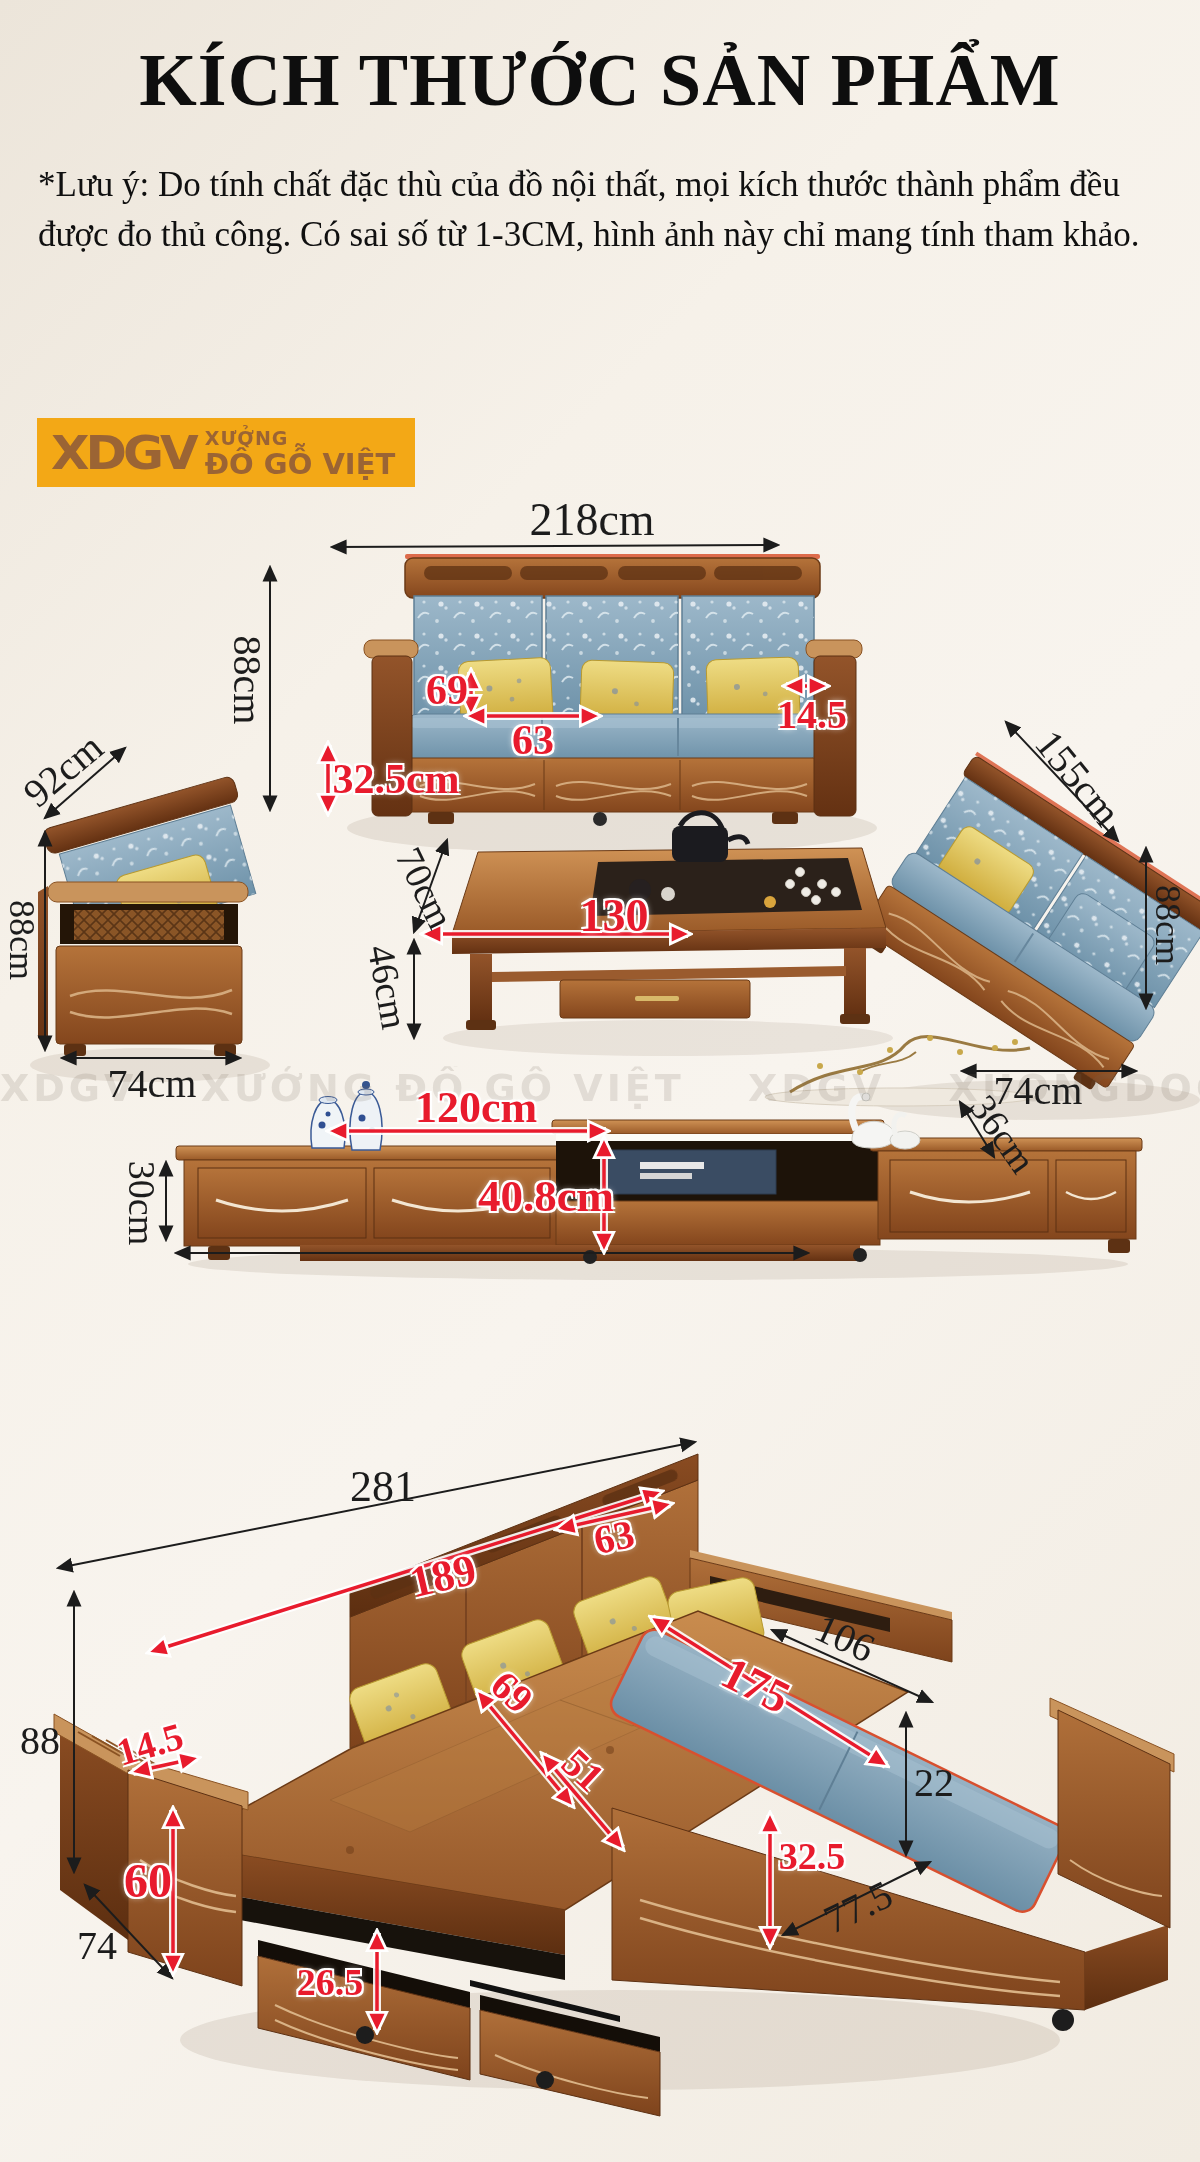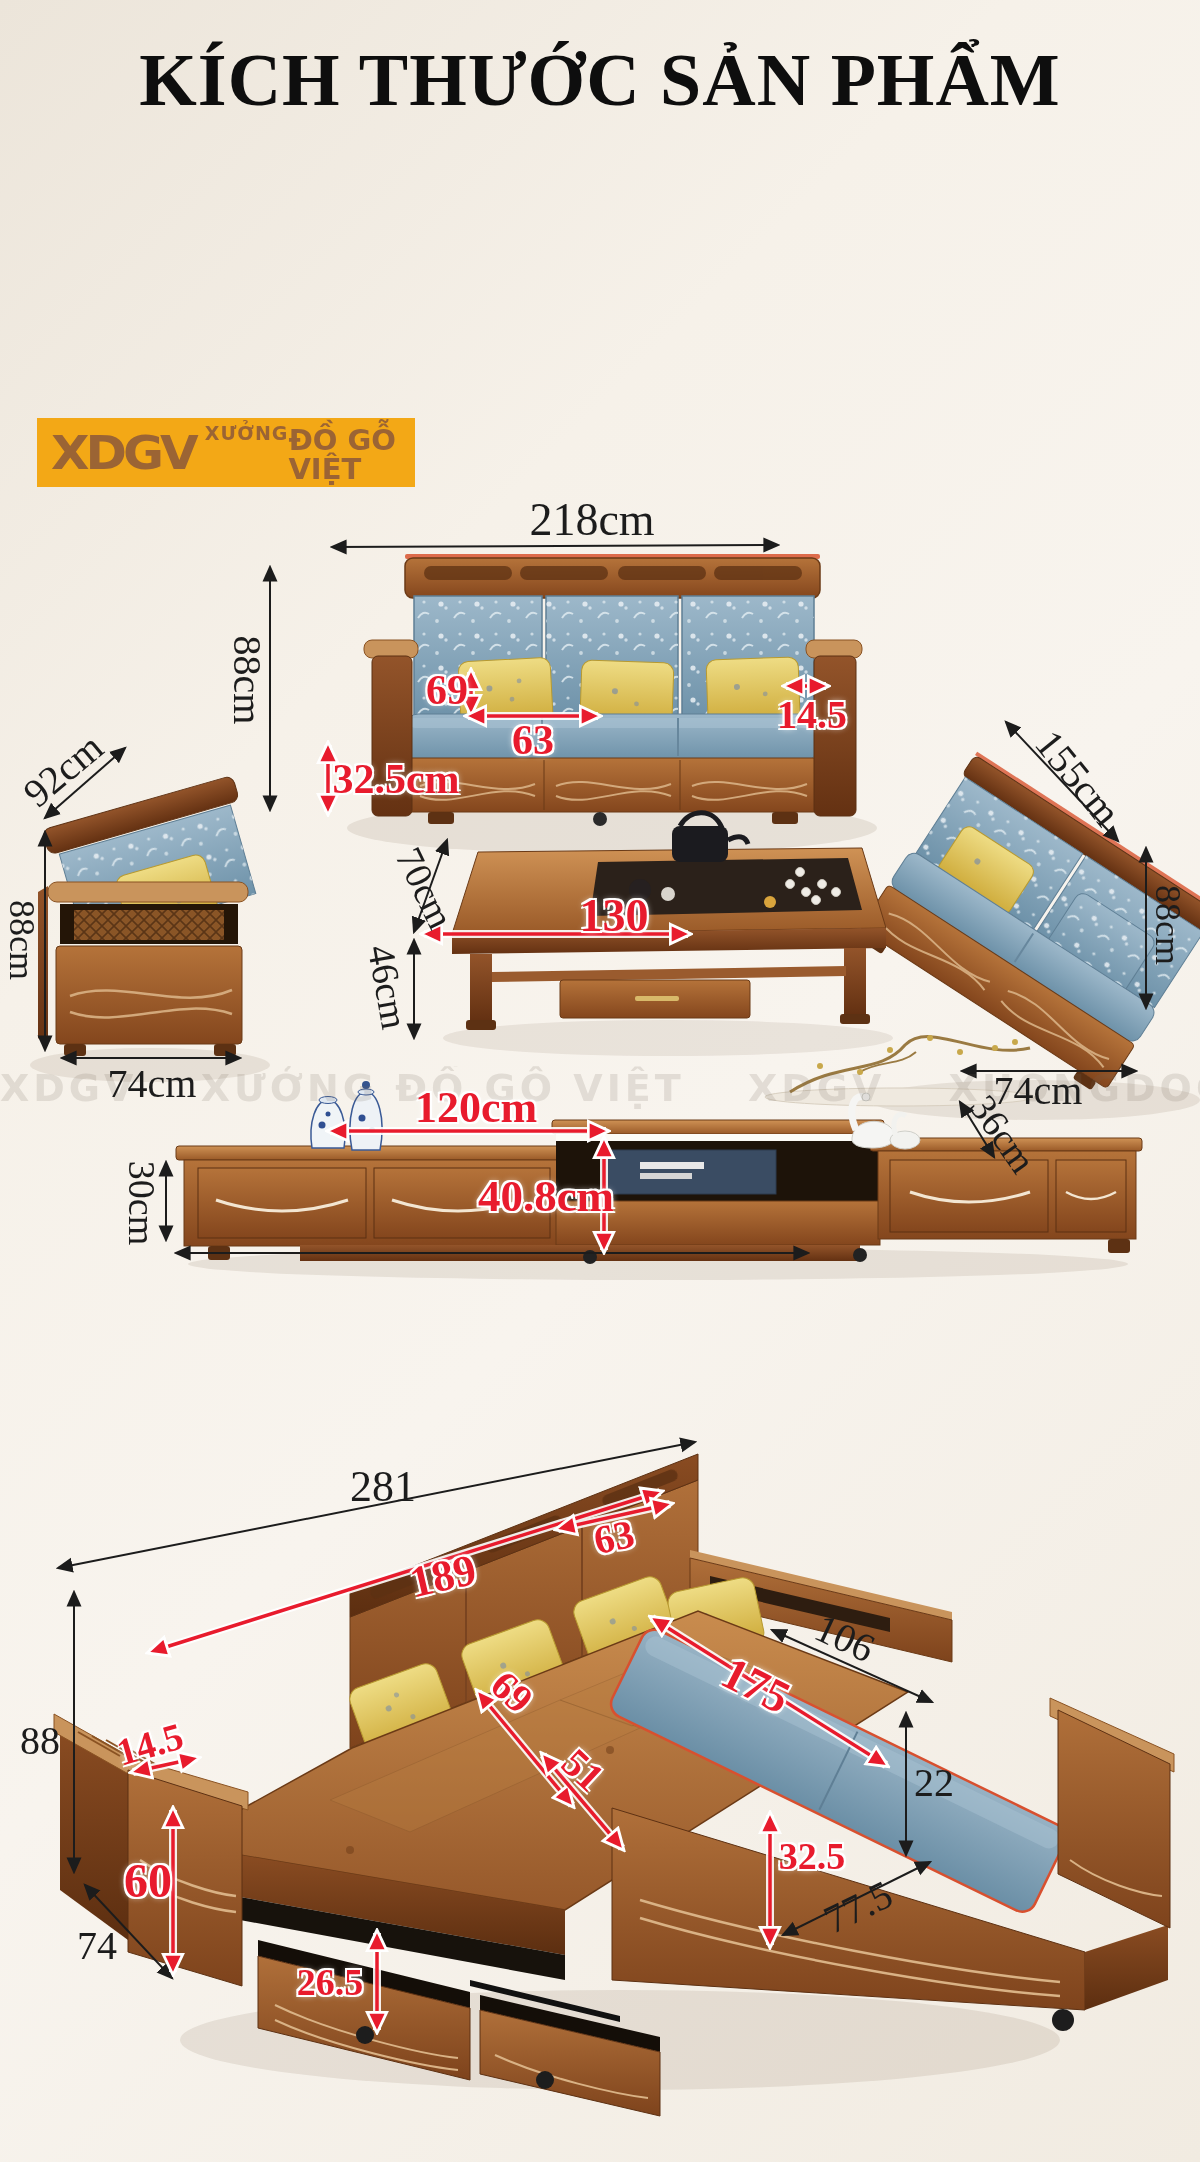--- a/index.html
+++ b/index.html
@@ -7,21 +7,21 @@
     background:linear-gradient(135deg,#ece5da 0%,#f6f1e9 30%,#f8f4ee 55%,#f1ebe1 100%);
     font-family:"Liberation Serif","DejaVu Serif",serif;}
   .page-title{position:absolute;top:38px;left:0;width:100%;text-align:center;
     font-size:74px;font-weight:700;color:#0e0e0e;letter-spacing:1px;}
   .page-note{position:absolute;top:160px;left:38px;width:1130px;
     font-size:35px;line-height:1.42;color:#101010;}
   .logo{position:absolute;left:37px;top:418px;width:378px;height:69px;display:flex;
     align-items:center;gap:10px;padding:0 0 0 14px;box-sizing:border-box;
     font-family:"DejaVu Sans","Liberation Sans",sans-serif;}
   .logo-abbr{font-size:50px;font-weight:800;letter-spacing:-4px;transform:scaleY(.92);}
-  .logo-text{display:flex;flex-direction:row;line-height:1;margin-top:2px;}
+  .logo-text{display:flex;flex-direction:column;line-height:1;margin-top:2px;}
   .logo-line1{font-size:19px;font-weight:800;letter-spacing:1px;}
   .logo-line2{font-size:29px;font-weight:800;margin-top:2px;letter-spacing:0;}
   .scene{position:absolute;left:0;width:1200px;}
   .dim{position:absolute;white-space:nowrap;color:#1c1c1c;z-index:30;
     font-family:"Liberation Serif","DejaVu Serif",serif;}
   .dim--red{color:#e81b2d;font-weight:700;
     text-shadow:-2px -2px 0 #fff,2px -2px 0 #fff,-2px 2px 0 #fff,2px 2px 0 #fff,0 0 7px #fff;}
   .footer-note{position:absolute;top:1270px;left:165px;width:660px;text-align:center;
     font-size:46px;color:#141414;z-index:31;}
   .watermark{position:absolute;top:1066px;left:0;width:1200px;white-space:nowrap;overflow:hidden;
@@ -29,20 +29,21 @@
     letter-spacing:4px;color:rgba(110,100,85,.16);z-index:25;}
   .watermark span{margin-right:46px;}
   svg{position:absolute;left:0;top:0;}
 </style>
 </head>
 <body>
 
 <div class="canvas">
 
   <div class="page-title">KÍCH THƯỚC SẢN PHẨM</div>
+  <div class="page-note">*Lưu ý: Do tính chất đặc thù của đồ nội thất, mọi kích thước thành phẩm đều được đo thủ công. Có sai số từ 1-3CM, hình ảnh này chỉ mang tính tham khảo.</div>
 
   <div class="logo" style="background:#F3A816;color:#9B6434;">
     <span class="logo-abbr">XDGV</span>
     <span class="logo-text">
       <span class="logo-line1">XƯỞNG</span>
       <span class="logo-line2">ĐỒ GỖ VIỆT</span>
     </span>
   </div>
 
   <svg class="scene" style="top:500px" width="1200" height="880" viewBox="0 0 1200 880">

